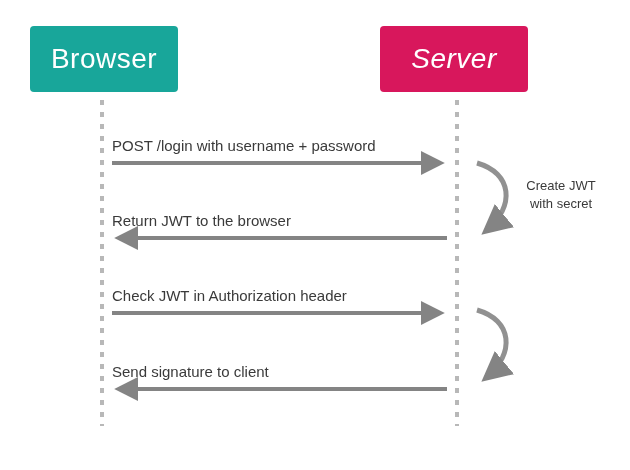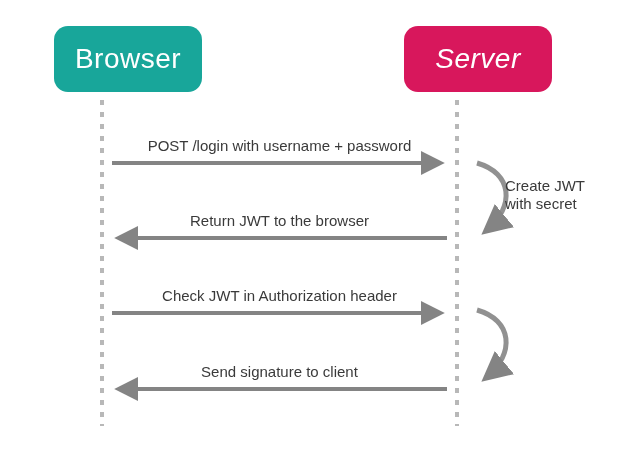--- a/index.html
+++ b/index.html
@@ -8,25 +8,24 @@
     width: 630px;
     height: 470px;
     background: #ffffff;
     font-family: "Liberation Sans", sans-serif;
     overflow: hidden;
   }
   .actor {
     position: absolute;
     width: 148px;
     height: 66px;
-    border-radius: 14px;
+    border-radius: 4px;
     display: flex;
     align-items: center;
     justify-content: center;
-    margin-left: 24px;
   }
   .actor-browser { left: 30px; top: 26px; background: #18a69a; }
   .actor-server  { left: 380px; top: 26px; background: #d8175c; font-style: italic; }
   .actor-label {
     color: #ffffff;
     font-size: 28px;
     font-weight: 400;
     letter-spacing: 0.5px;
   }
   .overlay {
@@ -46,32 +45,32 @@
   }
   .selfmsg {
     stroke: #919191;
     stroke-width: 5;
     fill: none;
   }
   .msg-label {
     position: absolute;
     left: 112px;
     width: 335px;
-    text-align: center;
     font-size: 15px;
     line-height: 18px;
     color: #3a3a3a;
   }
   .label-1 { top: 137px; }
   .label-2 { top: 212px; }
   .label-3 { top: 287px; }
   .label-4 { top: 363px; }
   .action-label {
     position: absolute;
-    font-size: 15px;
+    text-align: center;
+    font-size: 13px;
     line-height: 18px;
     color: #3a3a3a;
     white-space: pre-line;
   }
   .action-1 { left: 505px; top: 177px; width: 112px; }
   .action-2 { left: 503px; top: 310px; width: 125px; }
 </style>
 </head>
 <body>
 

